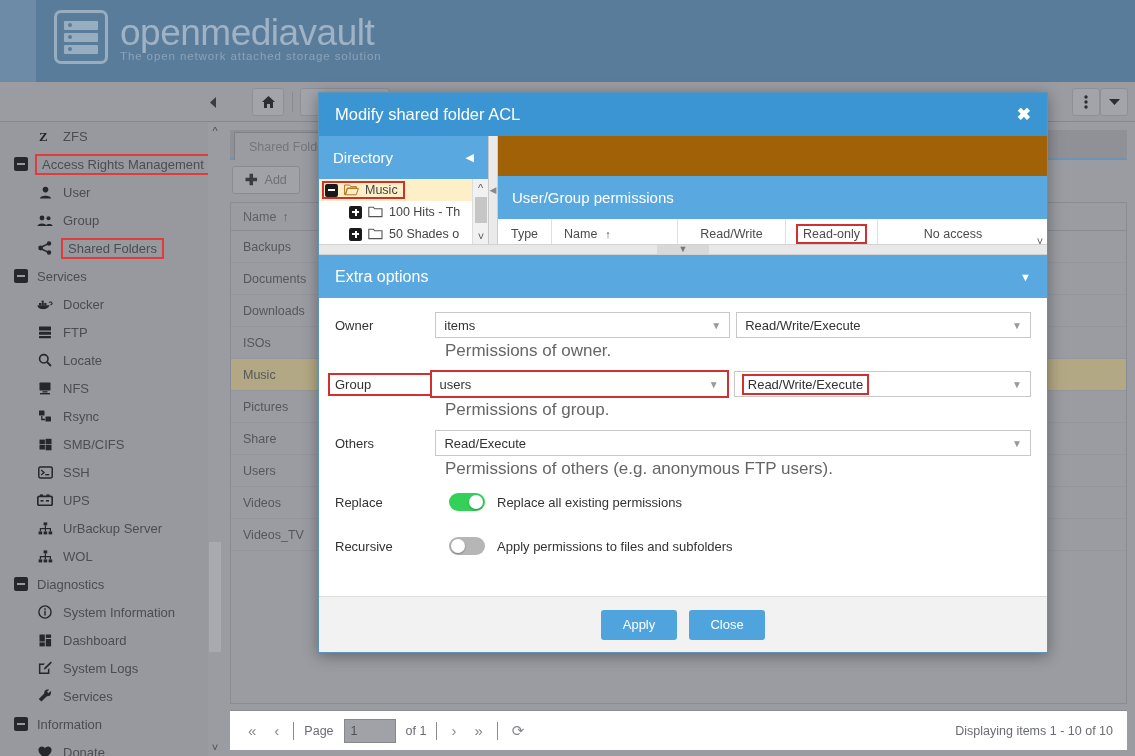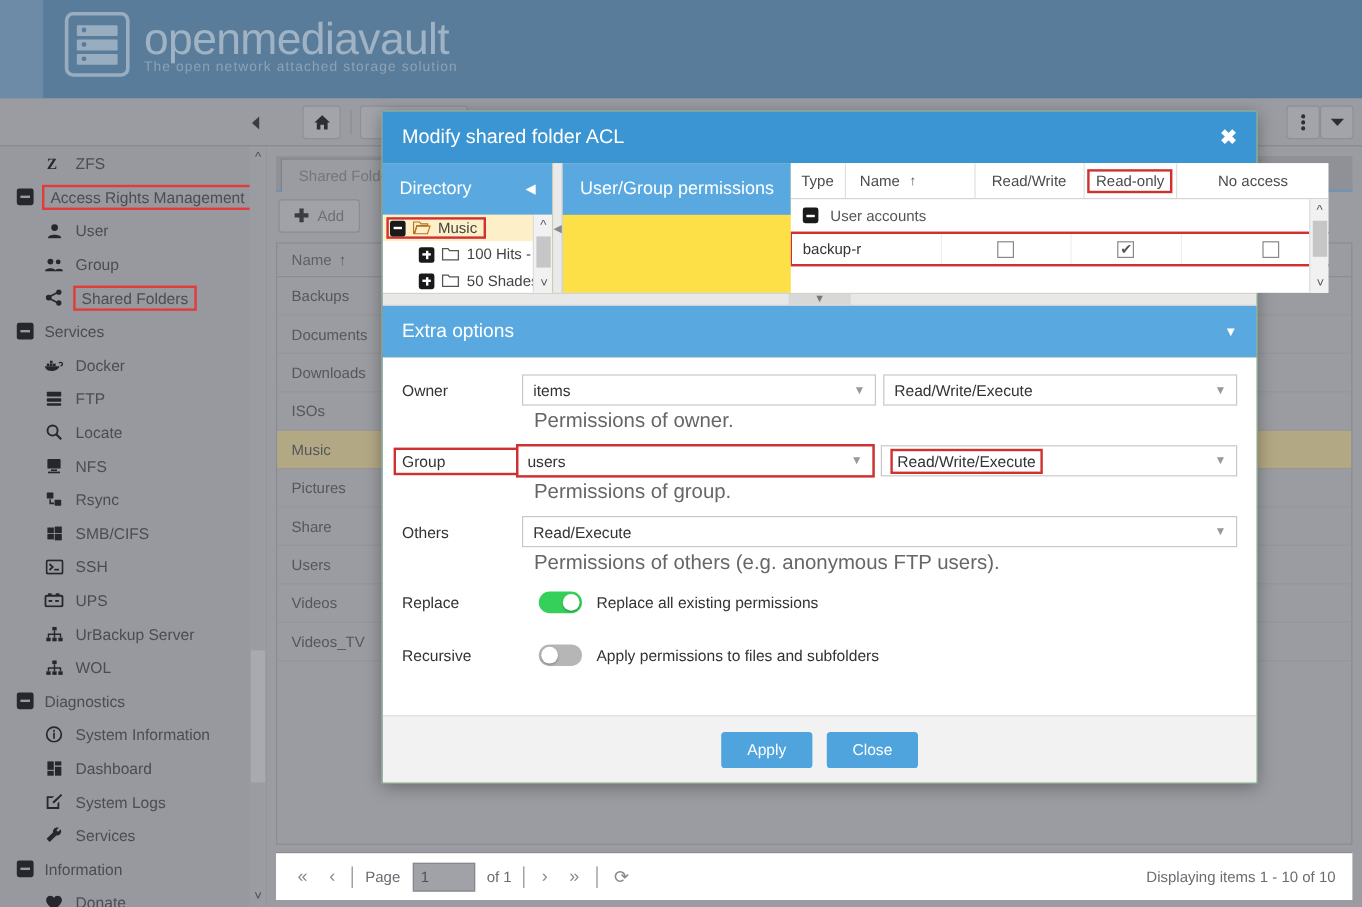--- a/index.html
+++ b/index.html
@@ -134,21 +134,21 @@
   .pg-sep { width: 1px; height: 18px; background: #8a8c92; }
   #pg-input {
     width: 52px; height: 24px; background: #a0a2a7; border: 1px solid #86888e;
     font-size: 12.5px; color: #4f5157; padding-left: 6px; font-family: inherit;
   }
   #pg-status { margin-left: auto; }
 
   
   #modal {
     position: absolute; left: 318px; top: 92px; width: 730px; height: 561px;
-    background: #fde047; border: 1px solid #5c93bd;
+    background: #a16207; border: 1px solid #5c93bd;
     box-shadow: 0 3px 14px rgba(0,0,0,.35);
     display: flex; flex-direction: column;
   }
   #modal-head {
     height: 43px; background: #3b95d2; color: #ffffff;
     display: flex; align-items: center; padding: 0 16px; flex: 0 0 auto;
   }
   #modal-title { font-size: 16.5px; }
   #modal-close {
     margin-left: auto; font-size: 17px; font-weight: bold; color: #fff; cursor: pointer;
@@ -183,21 +183,21 @@
   }
   .vs-arrow {
     height: 17px; display: flex; align-items: center; justify-content: center;
     font-size: 11px; color: #555;
   }
   #dir-vs-thumb { position: absolute; top: 18px; left: 2px; width: 12px; height: 26px; background: #c6c6c6; }
   #split-handle {
     width: 9px; background: #eaeaea; border-right: 1px solid #ccc;
     display: flex; align-items: center; justify-content: center; font-size: 9px; color: #888;
   }
-  #perm-pane { flex: 1; display: flex; flex-direction: row; }
+  #perm-pane { flex: 1; display: flex; flex-direction: column; margin-top: 40px; }
   #perm-head {
     height: 43px; background: #59a9e0; color: #fff; display: flex; align-items: center;
     padding: 0 14px; font-size: 15px;
   }
   #perm-grid { flex: 1; position: relative; overflow: hidden; background: #fff; }
   #perm-thead {
     display: flex; height: 30px; border-bottom: 1px solid #d4d4d4; background: #fff;
   }
   .th {
     display: flex; align-items: center; justify-content: center;

